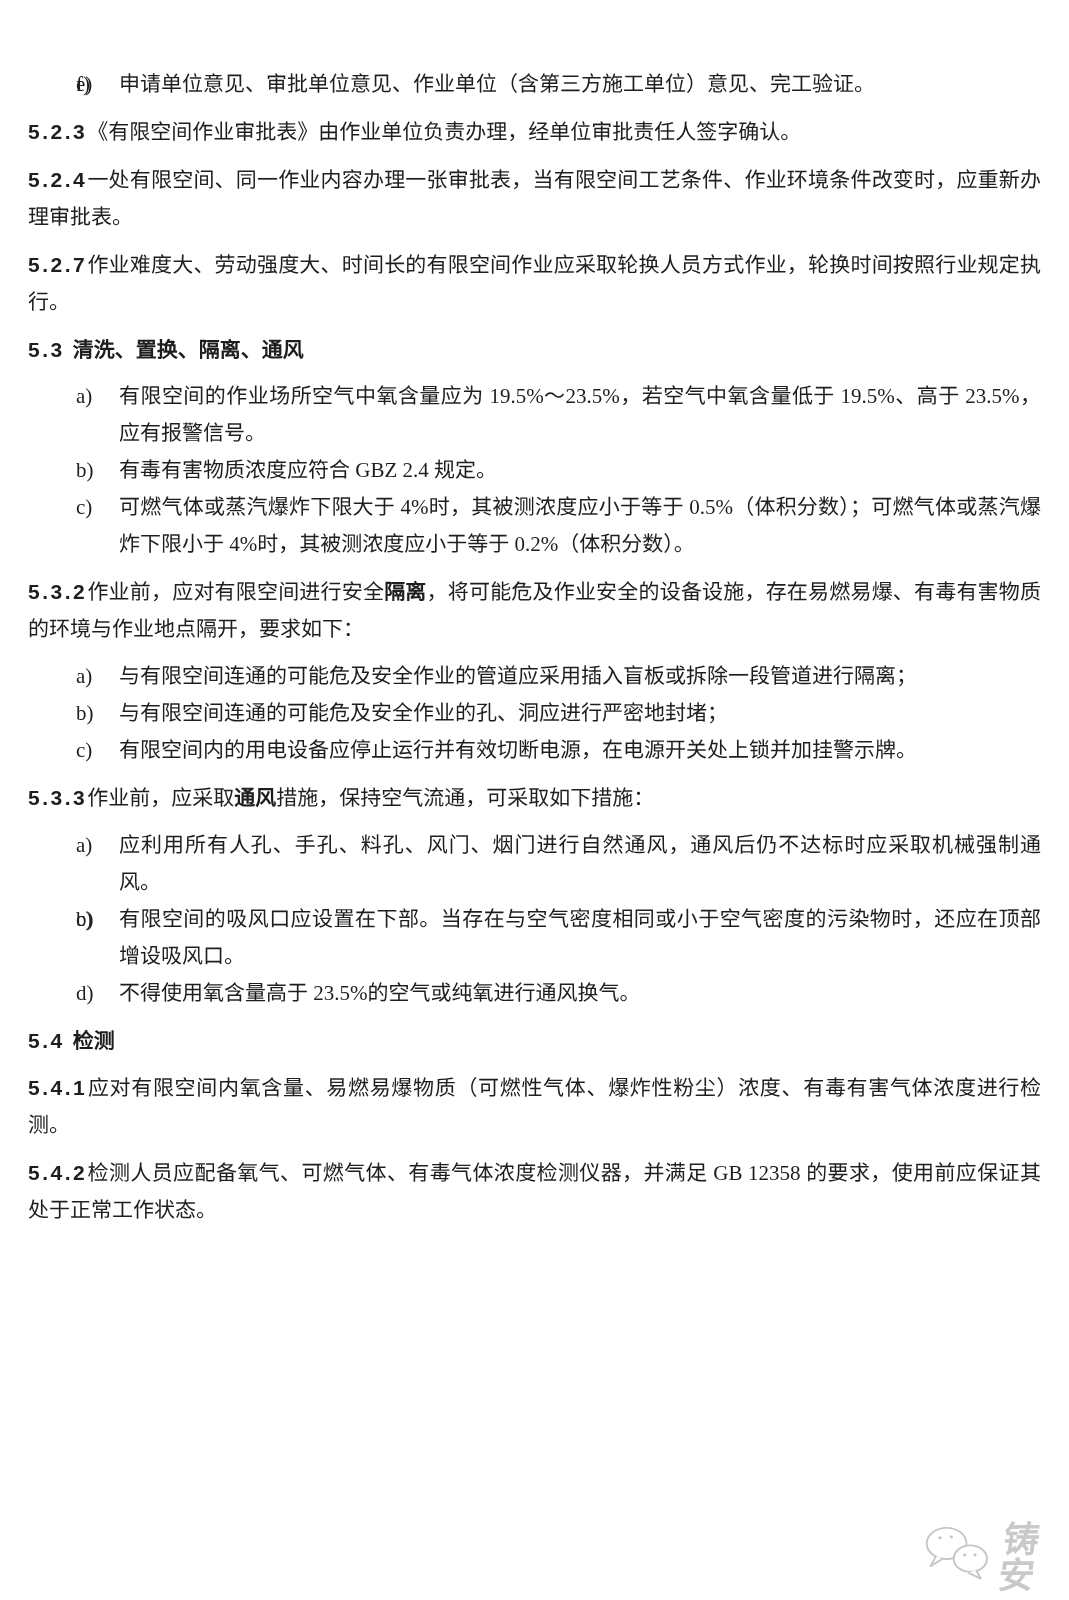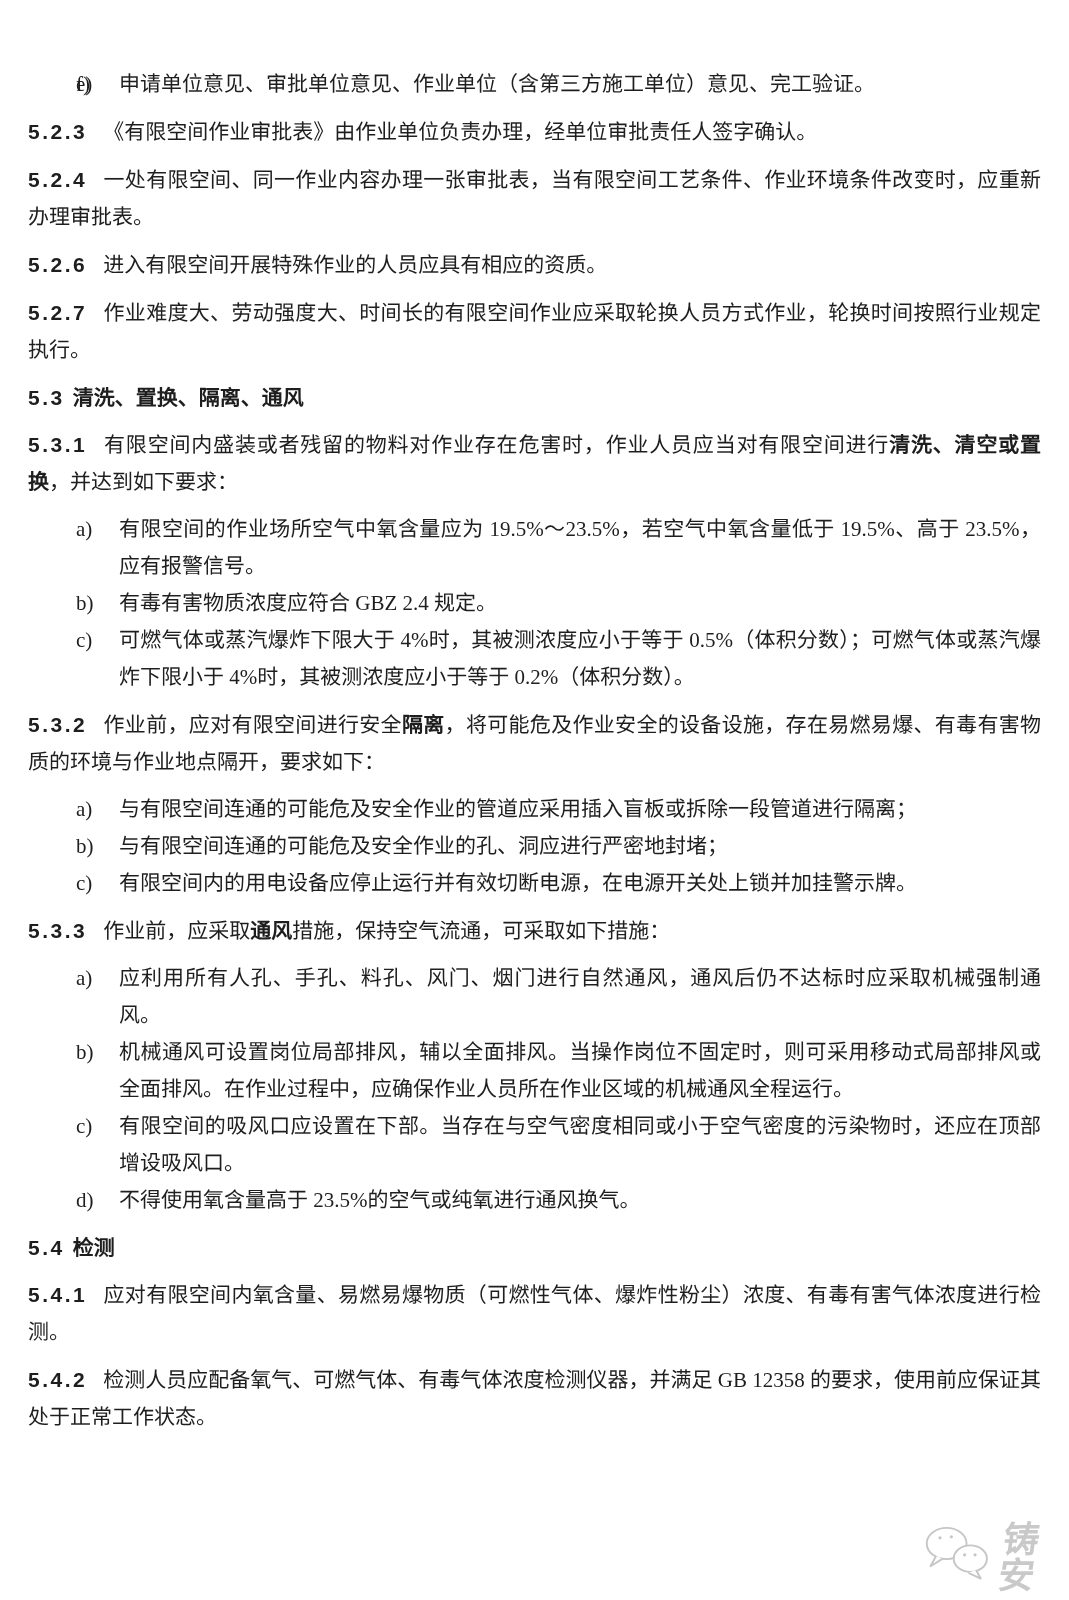--- a/index.html
+++ b/index.html
@@ -15,21 +15,20 @@
     font-size: 21px;
     line-height: 37px;
     color: #1e1e1e;
     text-align: justify;
   }
   p { margin: 0 0 10px 0; }
   .num {
     font-family: "Liberation Sans", "DejaVu Sans", sans-serif;
     font-weight: bold;
     letter-spacing: 2.5px;
-    margin-right: 16px;
     white-space: nowrap;
   }
   .heading {
     font-family: "Liberation Sans", "DejaVu Sans", sans-serif;
     font-weight: bold;
   }
   .heading .num { margin-right: 8px; }
   b.emph { font-weight: bold; }
   .sublist { margin: 0 0 10px 0; }
   .li {
@@ -78,35 +77,29 @@
 
   <p class="clause">
     <span class="num">5.2.3</span><span>《有限空间作业审批表》由作业单位负责办理，经单位审批责任人签字确认。</span>
   </p>
 
   <p class="clause">
     <span class="num">5.2.4</span><span>一处有限空间、同一作业内容办理一张审批表，当有限空间工艺条件、作业环境条件改变时，应重新办理审批表。</span>
   </p>
 
 
-  <p class="clause">
-    <span class="num">5.2.6</span><span>进入有限空间开展特殊作业的人员应具有相应的资质。</span>
-  </p>
 
   <p class="clause">
     <span class="num">5.2.7</span><span>作业难度大、劳动强度大、时间长的有限空间作业应采取轮换人员方式作业，轮换时间按照行业规定执行。</span>
   </p>
 
   <p class="heading">
     <span class="num">5.3</span><span>清洗、置换、隔离、通风</span>
   </p>
 
-  <p class="clause">
-    <span class="num">5.3.1</span><span>有限空间内盛装或者残留的物料对作业存在危害时，作业人员应当对有限空间进行</span><b class="emph">清洗、清空或置换</b><span>，并达到如下要求：</span>
-  </p>
 
   <div class="sublist">
     <div class="li">
       <span class="marker">a)</span>
       <span>有限空间的作业场所空气中氧含量应为 19.5%～23.5%，若空气中氧含量低于 19.5%、高于 23.5%，应有报警信号。</span>
     </div>
     <div class="li">
       <span class="marker">b)</span>
       <span>有毒有害物质浓度应符合 GBZ 2.4 规定。</span>
     </div>
@@ -139,21 +132,20 @@
     <span class="num">5.3.3</span><span>作业前，应采取</span><b class="emph">通风</b><span>措施，保持空气流通，可采取如下措施：</span>
   </p>
 
   <div class="sublist">
     <div class="li">
       <span class="marker">a)</span>
       <span>应利用所有人孔、手孔、料孔、风门、烟门进行自然通风，通风后仍不达标时应采取机械强制通风。</span>
     </div>
     <div class="li">
       <span class="marker">b)</span>
-      <span>机械通风可设置岗位局部排风，辅以全面排风。当操作岗位不固定时，则可采用移动式局部排风或全面排风。在作业过程中，应确保作业人员所在作业区域的机械通风全程运行。</span>
     </div>
     <div class="li">
       <span class="marker">c)</span>
       <span>有限空间的吸风口应设置在下部。当存在与空气密度相同或小于空气密度的污染物时，还应在顶部增设吸风口。</span>
     </div>
     <div class="li">
       <span class="marker">d)</span>
       <span>不得使用氧含量高于 23.5%的空气或纯氧进行通风换气。</span>
     </div>
   </div>

